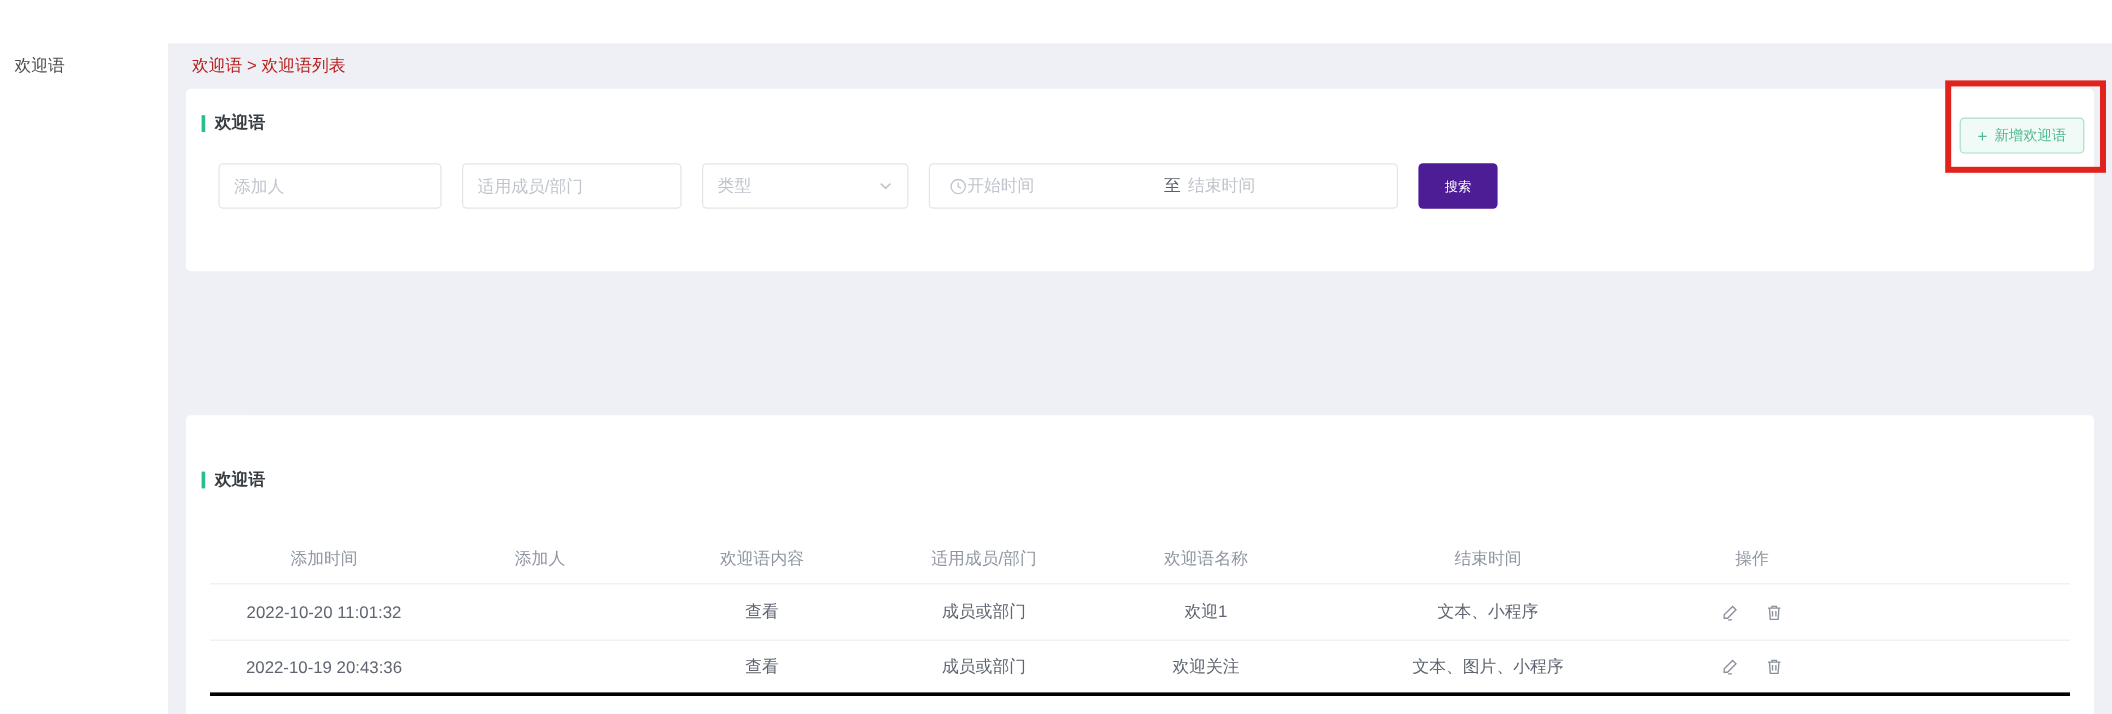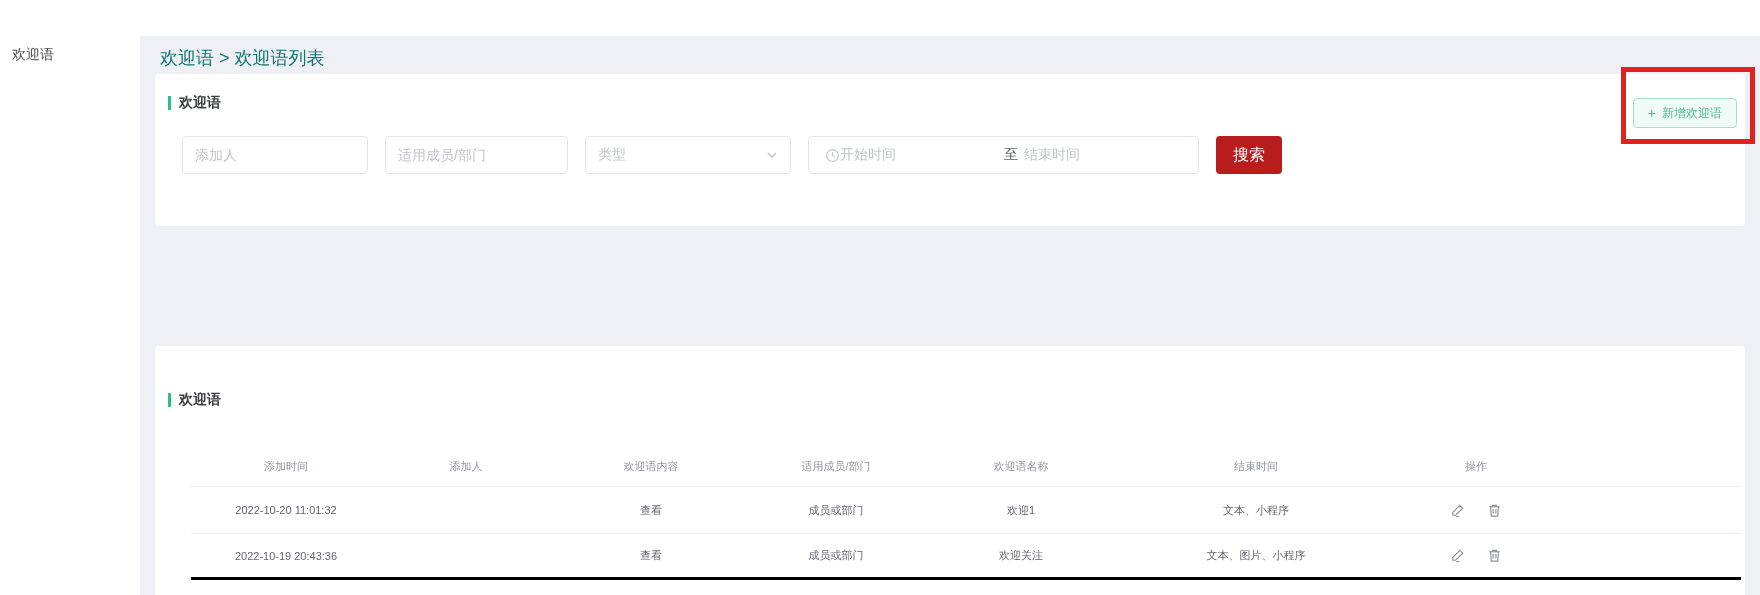--- a/index.html
+++ b/index.html
@@ -7,21 +7,21 @@
   .app {
     position: relative; width: 1760px; height: 595px; overflow: hidden;
     font-family: "Liberation Sans", "DejaVu Sans", sans-serif;
     background: #fff; color: #5f6570; margin-top: 36px;
   }
   
   .sidebar { position: absolute; left: 0; top: 0; width: 140px; height: 595px; background: #fff; z-index: 2; }
   .sidebar-item { padding: 10px 12px; font-size: 14px; color: #4d4d4d; cursor: pointer; }
   
   .content { position: absolute; left: 140px; top: 0; width: 1620px; height: 595px; background: #eef0f5; }
-  .breadcrumb { position: absolute; left: 20px; top: 10px; font-size: 18px; color: #0f766e; }
+  .breadcrumb { position: absolute; left: 20px; top: 10px; font-size: 14px; color: #b91c1c; }
   .card { position: absolute; background: #fff; border-radius: 4px; }
   .card-filter { left: 15px; top: 38px; width: 1590px; height: 152px; }
   .card-table { left: 15px; top: 310px; width: 1590px; height: 340px; }
   .card-title { position: absolute; left: 13px; display: flex; align-items: center; gap: 8px; }
   .card-filter .card-title { top: 20px; }
   .card-table .card-title { top: 45px; }
   .title-bar { width: 3px; height: 14px; background: #2cbd8d; }
   .title-text { font-size: 14px; font-weight: bold; color: #383d42; }
   
   .add-btn {
@@ -32,37 +32,37 @@
   .add-btn .plus { font-size: 14px; line-height: 1; }
   
   .annotation { position: absolute; left: 1621px; top: 31px; width: 134px; height: 77px; border: 5px solid #e0231c; z-index: 6; }
   
   .filters { position: absolute; left: 27px; top: 62px; display: flex; align-items: center; gap: 17px; }
   .f-box { height: 38px; border: 1px solid #e2e5ea; border-radius: 4px; background: #fff; font-size: 14px; color: #606266; }
   .f-input { padding: 0 12px; outline: none; }
   .f-input::placeholder { color: #c0c4cc; }
   .f-adder { width: 186px; }
   .f-members { width: 183px; }
-  .f-select { width: 206px; display: flex; align-items: center; justify-content: space-between; padding: 0 12px; cursor: pointer; }
+  .f-select { width: 172px; display: flex; align-items: center; justify-content: space-between; padding: 0 12px; cursor: pointer; }
   .placeholder { color: #c0c4cc; font-size: 14px; }
   .chevron { width: 12px; height: 12px; stroke: #c0c4cc; }
   .f-date { width: 391px; display: flex; align-items: center; padding: 0 16px; cursor: pointer; }
   .clock { width: 15px; height: 15px; stroke: #c0c4cc; flex: none; }
   .dr-start, .dr-end { flex: 1; text-align: left; }
   .dr-sep { color: #5a6068; font-size: 14px; padding: 0 6px; }
   .search-btn {
-    width: 66px; height: 38px; background: #b91c1c; color: #fff; border: none;
-    border-radius: 4px; font-size: 16px; cursor: pointer;
+    width: 66px; height: 38px; background: #4c1d95; color: #fff; border: none;
+    border-radius: 4px; font-size: 11px; cursor: pointer;
     font-family: Liberation Sans, sans-serif;
   }
   
   .tips { position: absolute; left: 20px; top: 202px; }
   .tip { height: 36px; display: flex; align-items: center; font-size: 13.5px; color: #9ba1ac; white-space: nowrap; }
   
-  .table { position: absolute; left: 36px; top: 100px; width: 1550px; font-size: 11px; }
+  .table { position: absolute; left: 20px; top: 100px; width: 1550px; font-size: 14px; }
   .tr { display: grid; grid-template-columns: 190px 170px 200px 170px 200px 270px 170px auto; align-items: center; }
   .tr-head { height: 40px; color: #8f96a0; }
   .tr-body { height: 47px; border-top: 1px solid #ebeef5; color: #5f6570; }
   .tr-body:last-of-type { border-bottom: 3px solid #000000; }
   .td { display: flex; align-items: center; justify-content: center; text-align: center; }
   .link-view { cursor: pointer; }
   .ops { display: flex; align-items: center; justify-content: center; gap: 22px; }
   .op-icon { width: 15px; height: 15px; stroke: #8a9099; cursor: pointer; }
   
   .fab { position: absolute; left: 1712px; top: 580px; width: 64px; height: 64px; border-radius: 50%; background: #2cba8b; z-index: 4; cursor: pointer; }

